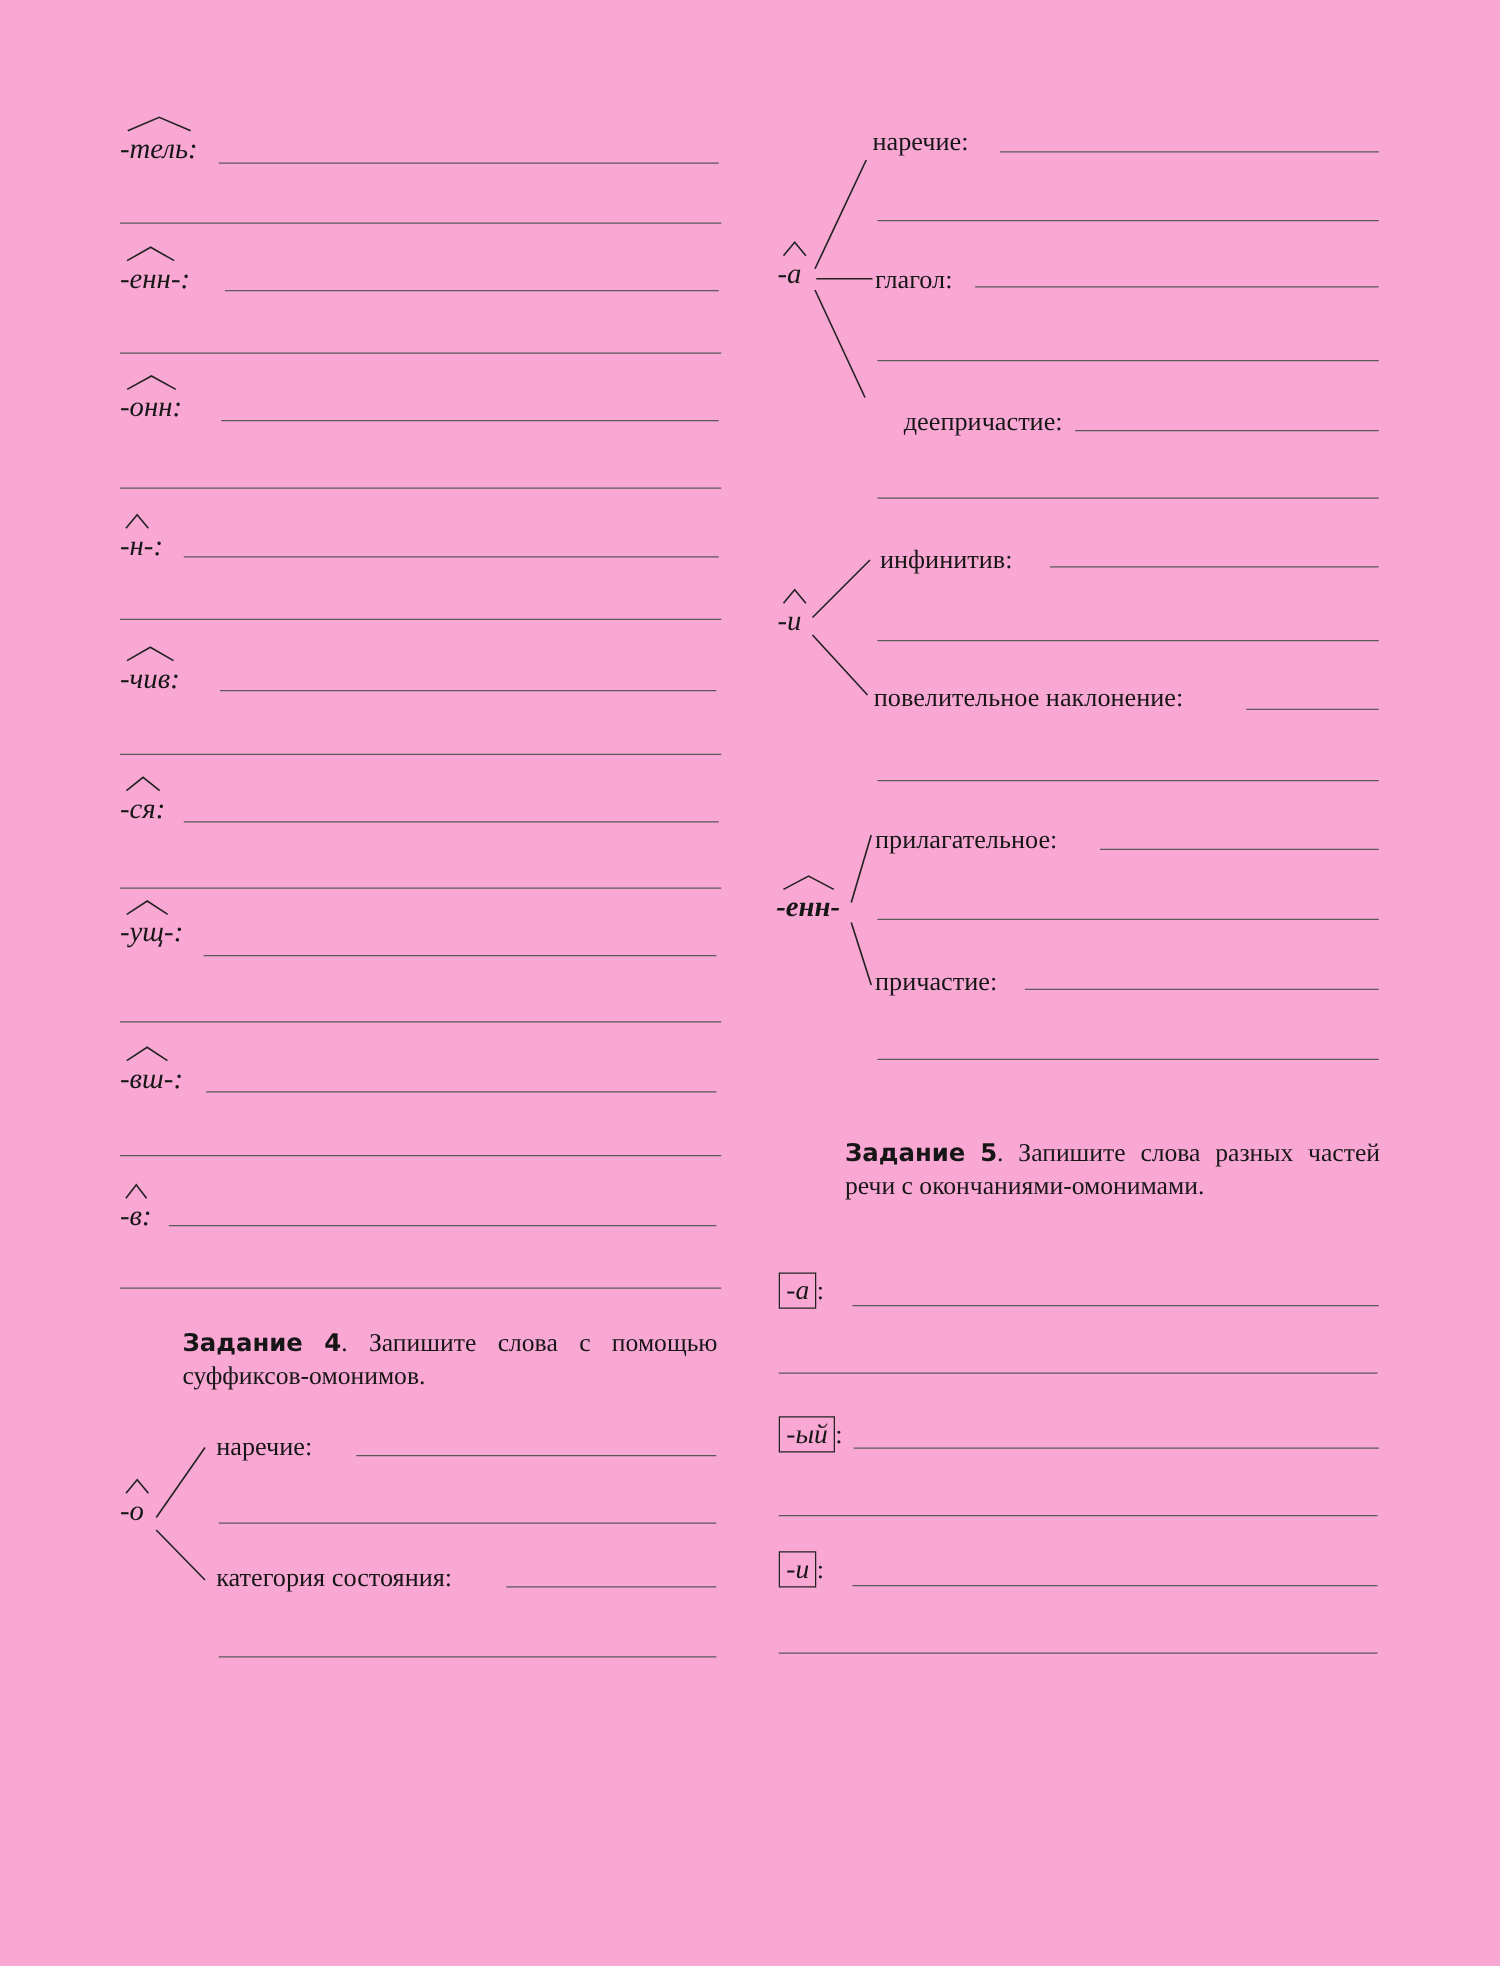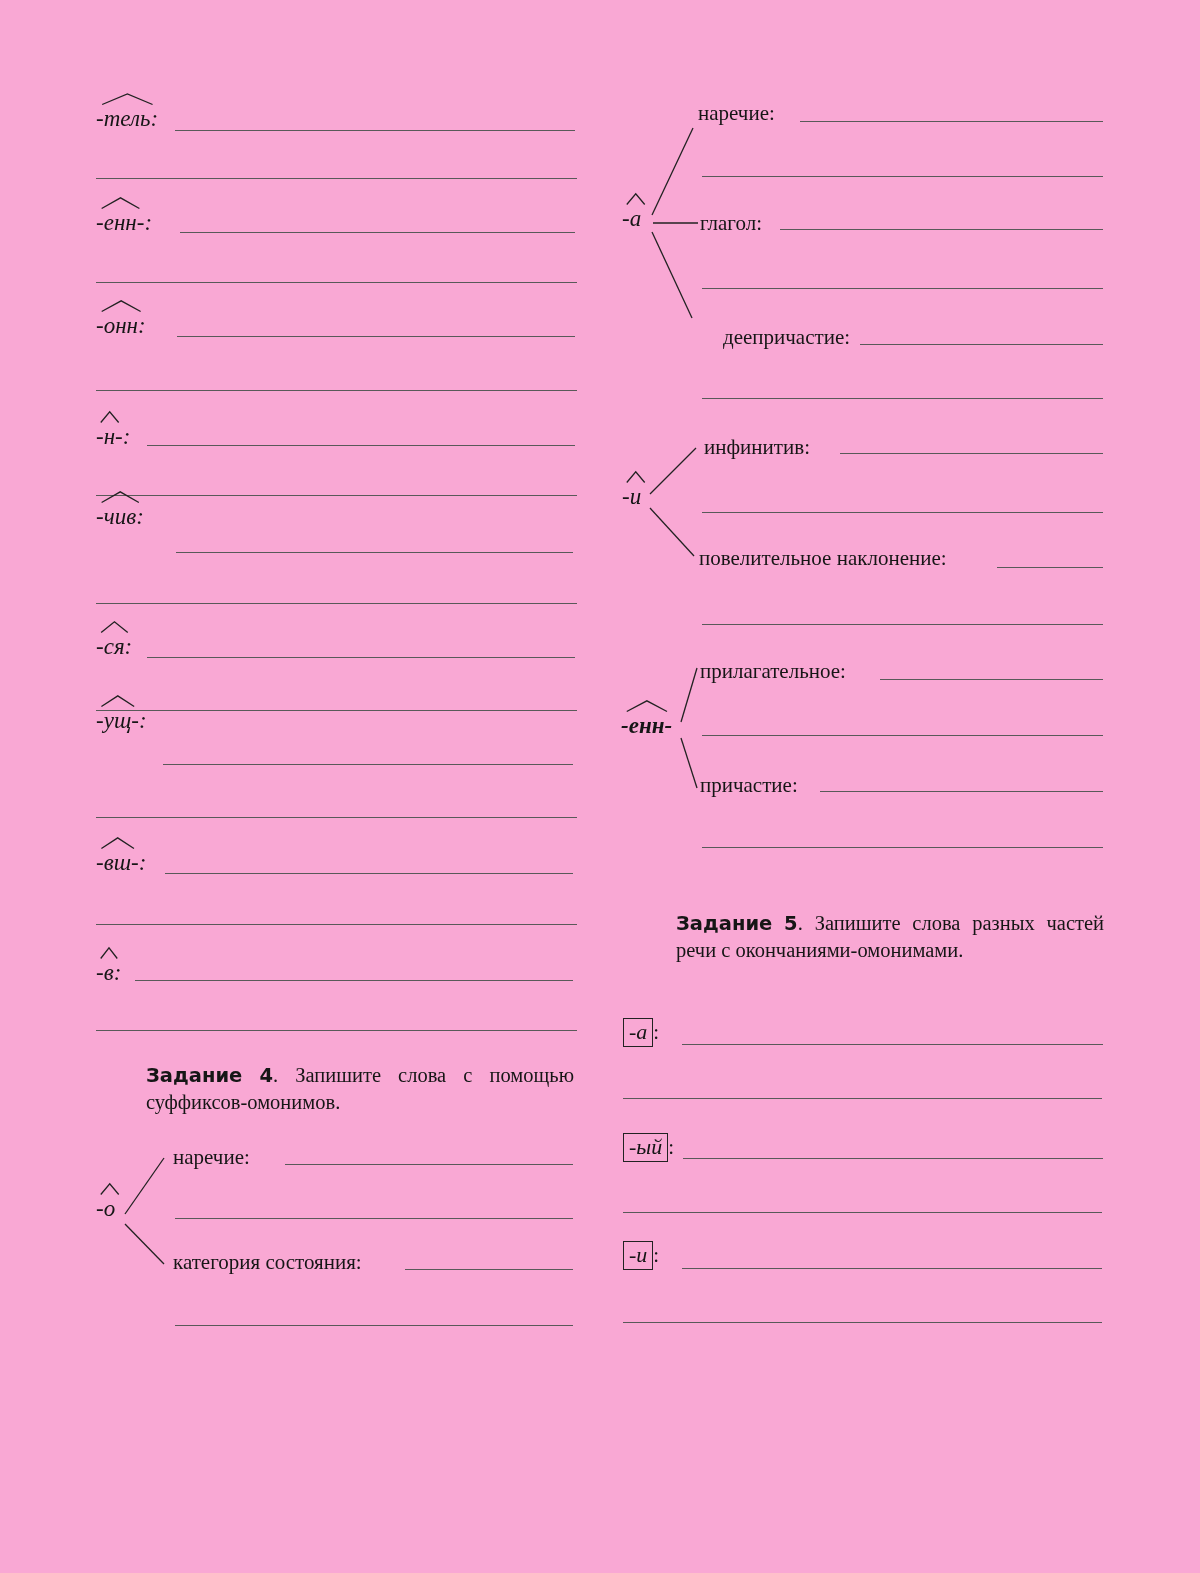--- a/index.html
+++ b/index.html
@@ -55,33 +55,33 @@
         </svg><span>онн</span></span><span></span><span>:</span></div>
   <div class="ln" style="left:177px; top:336px; width:398px;"></div>
   <div class="ln" style="left:96px; top:390px; width:481px;"></div>
 
   <div class="abs sfx" style="left:96px; top:424px;"><span>-</span><span class="core"><svg class="caret" viewBox="0 0 100 100" preserveAspectRatio="none">
           <path d="M4,96 L50,7 L96,96" vector-effect="non-scaling-stroke"></path>
         </svg><span>н</span></span><span>-</span><span>:</span></div>
   <div class="ln" style="left:147px; top:445px; width:428px;"></div>
   <div class="ln" style="left:96px; top:495px; width:481px;"></div>
 
-  <div class="abs sfx" style="left:96px; top:504px;"><span>-</span><span class="core"><svg class="caret" viewBox="0 0 100 100" preserveAspectRatio="none">
+  <div class="abs sfx" style="left:96px; top:530px;"><span>-</span><span class="core"><svg class="caret" viewBox="0 0 100 100" preserveAspectRatio="none">
           <path d="M4,96 L50,7 L96,96" vector-effect="non-scaling-stroke"></path>
         </svg><span>чив</span></span><span></span><span>:</span></div>
   <div class="ln" style="left:176px; top:552px; width:397px;"></div>
   <div class="ln" style="left:96px; top:603px; width:481px;"></div>
 
   <div class="abs sfx" style="left:96px; top:634px;"><span>-</span><span class="core"><svg class="caret" viewBox="0 0 100 100" preserveAspectRatio="none">
           <path d="M4,96 L50,7 L96,96" vector-effect="non-scaling-stroke"></path>
         </svg><span>ся</span></span><span></span><span>:</span></div>
   <div class="ln" style="left:147px; top:657px; width:428px;"></div>
   <div class="ln" style="left:96px; top:710px; width:481px;"></div>
 
-  <div class="abs sfx" style="left:96px; top:708px;"><span>-</span><span class="core"><svg class="caret" viewBox="0 0 100 100" preserveAspectRatio="none">
+  <div class="abs sfx" style="left:96px; top:733px;"><span>-</span><span class="core"><svg class="caret" viewBox="0 0 100 100" preserveAspectRatio="none">
           <path d="M4,96 L50,7 L96,96" vector-effect="non-scaling-stroke"></path>
         </svg><span>ущ</span></span><span>-</span><span>:</span></div>
   <div class="ln" style="left:163px; top:764px; width:410px;"></div>
   <div class="ln" style="left:96px; top:817px; width:481px;"></div>
 
   <div class="abs sfx" style="left:96px; top:850px;"><span>-</span><span class="core"><svg class="caret" viewBox="0 0 100 100" preserveAspectRatio="none">
           <path d="M4,96 L50,7 L96,96" vector-effect="non-scaling-stroke"></path>
         </svg><span>вш</span></span><span>-</span><span>:</span></div>
   <div class="ln" style="left:165px; top:873px; width:408px;"></div>
   <div class="ln" style="left:96px; top:924px; width:481px;"></div>

